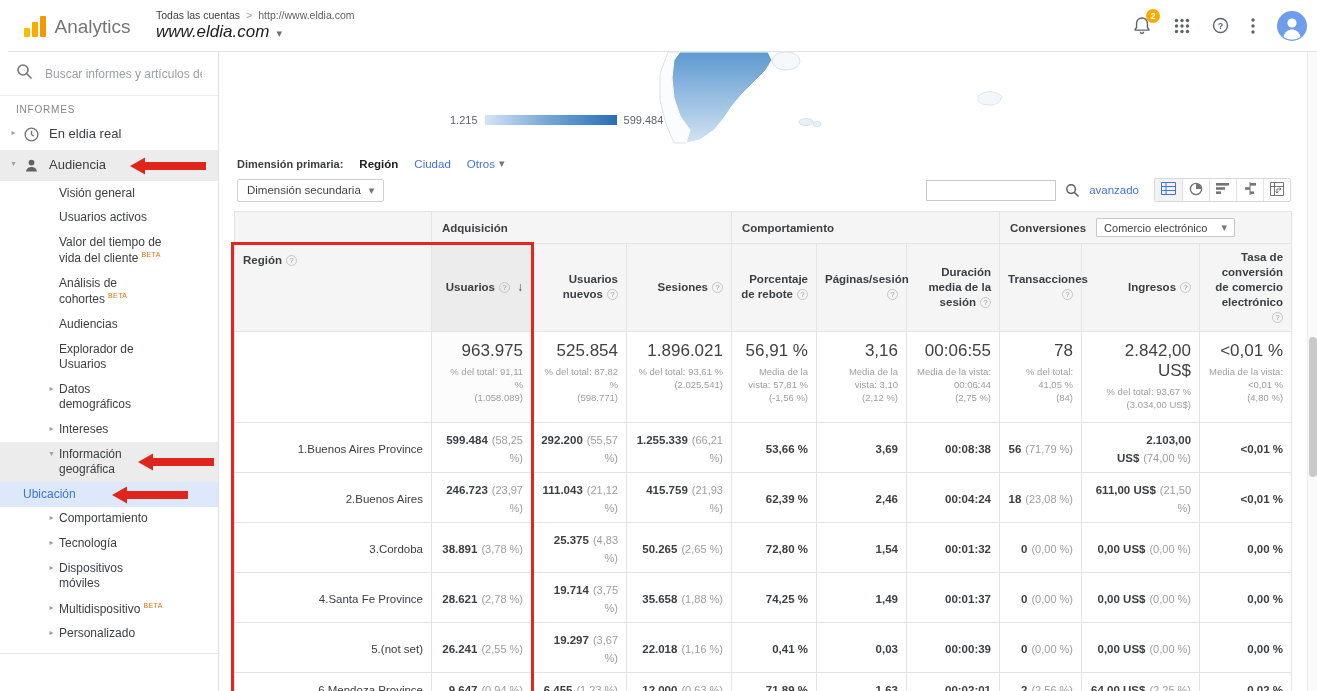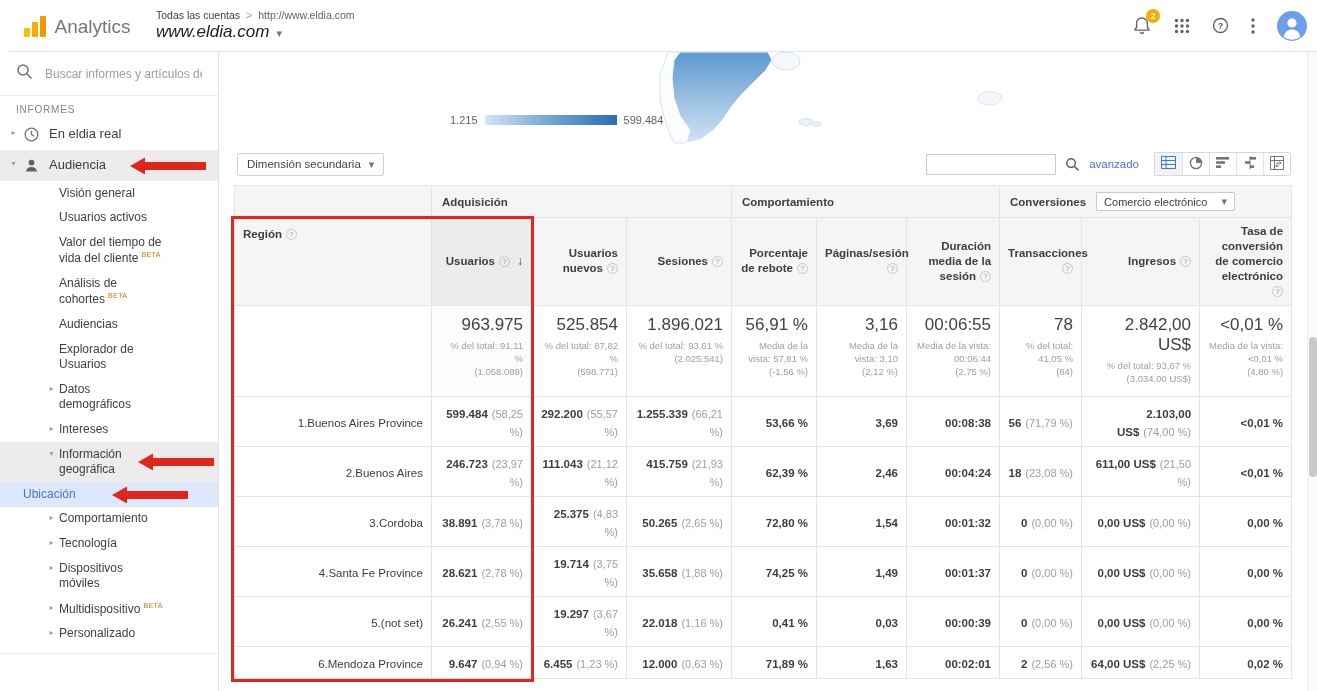--- a/index.html
+++ b/index.html
@@ -287,20 +287,29 @@
       <ellipse cx="197" cy="72" rx="4" ry="2.5" fill="#e9f0f8" stroke="#d7e0ea"></ellipse>
       <path d="M358,44 q12,-9 24,0 q-2,10 -14,9 q-12,-1 -10,-9 Z" fill="#f3f7fb" stroke="#e0e6ec"></path>
     </svg>
     <div class="legend">
       <span>1.215</span>
       <span class="legend-bar"></span>
       <span>599.484</span>
     </div>
   </section>
 
+  <div class="dim-row">
+    <span class="dim-title">Dimensión primaria:</span>
+    <span class="dim-opt active">Región</span>
+    <span class="dim-opt link">Ciudad</span>
+    <span class="dim-opt link">
+        <span>Otros</span>
+        <span class="caret"></span>
+      </span>
+  </div>
 
   <div class="toolbar">
     <button class="sec-btn">
       <span>Dimensión secundaria</span>
       <span class="caret"></span>
     </button>
     <div class="toolbar-right">
       <input class="tb-search" style="">
       <button class="hbtn">
         <span><svg width="15" height="15" viewBox="0 0 16 16">

